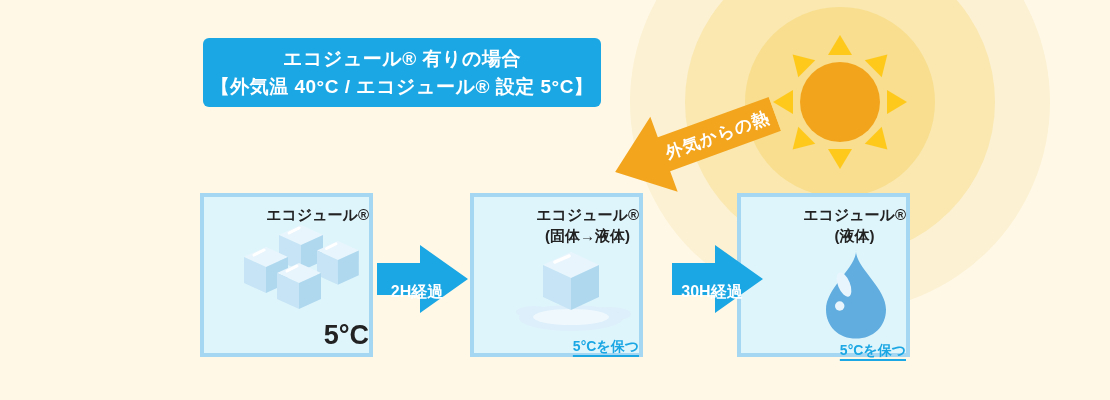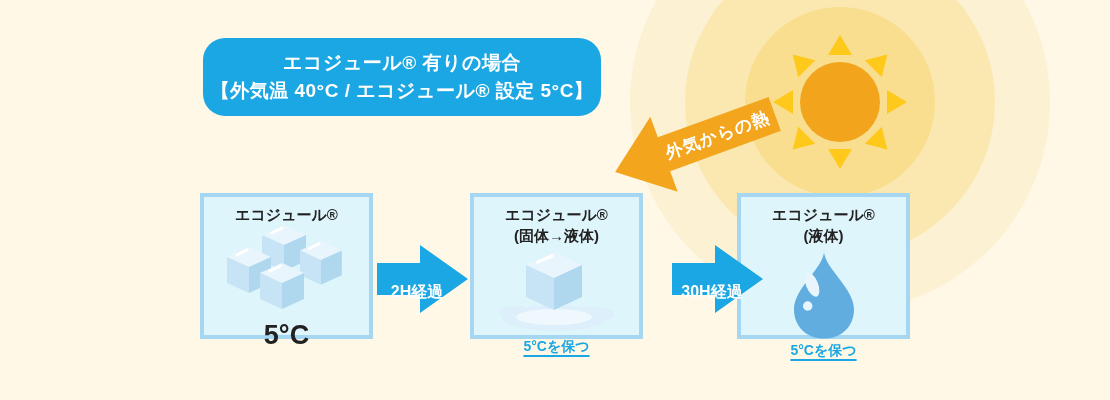--- a/index.html
+++ b/index.html
@@ -9,40 +9,40 @@
     font-family:"Liberation Sans","DejaVu Sans",sans-serif;
   }
   
   .halo{position:absolute;border-radius:50%;}
   .halo-outer{left:630px;top:-108px;width:420px;height:420px;background:#FCF1D2;}
   .halo-mid{left:685px;top:-53px;width:310px;height:310px;background:#FAE8B0;}
   .halo-inner{left:745px;top:7px;width:190px;height:190px;background:#F8DE8E;}
   .sun{position:absolute;left:765px;top:27px;width:150px;height:150px;}
   
   .title-box{
-    position:absolute;left:203px;top:38px;width:398px;height:78px;
-    background:#1BA7E3;border-radius:22px;color:#ffffff;
+    position:absolute;left:203px;top:38px;width:398px;height:69px;
+    background:#1BA7E3;border-radius:6px;color:#ffffff;
     display:flex;flex-direction:column;justify-content:center;align-items:center;
     font-weight:bold;font-size:19px;line-height:28px;letter-spacing:0.5px;
   }
   
   .heat-arrow{
     position:absolute;left:610px;top:101px;width:170px;height:84px;
     transform:rotate(-20deg);
   }
   .heat-arrow .label{
     position:absolute;left:50px;top:0;width:118px;height:100%;
     display:flex;align-items:center;justify-content:center;
     color:#ffffff;font-weight:bold;font-size:17px;letter-spacing:1px;white-space:nowrap;
   }
   
   .stage-box{
-    position:absolute;top:193px;width:173px;height:146px;box-sizing:border-box;
+    position:absolute;top:193px;width:173px;height:164px;box-sizing:border-box;
     background:#DFF5FC;border:4px solid #A5D7F3;
-    display:flex;flex-direction:column;align-items:center;
+    display:flex;flex-direction:column;align-items:flex-end;
   }
   .stage-box.b1{left:200px;}
   .stage-box.b2{left:470px;}
   .stage-box.b3{left:737px;}
   .stage-head{margin-top:7px;text-align:center;color:#222222;font-weight:bold;
     font-size:15px;line-height:21px;}
   .stage-art{flex:1;display:flex;align-items:center;justify-content:center;}
   .stage-temp{margin-bottom:8px;font-weight:bold;}
   .temp-plain{color:#222222;font-size:27px;}
   .temp-keep{color:#1BA7E3;font-size:14px;text-decoration:underline;

